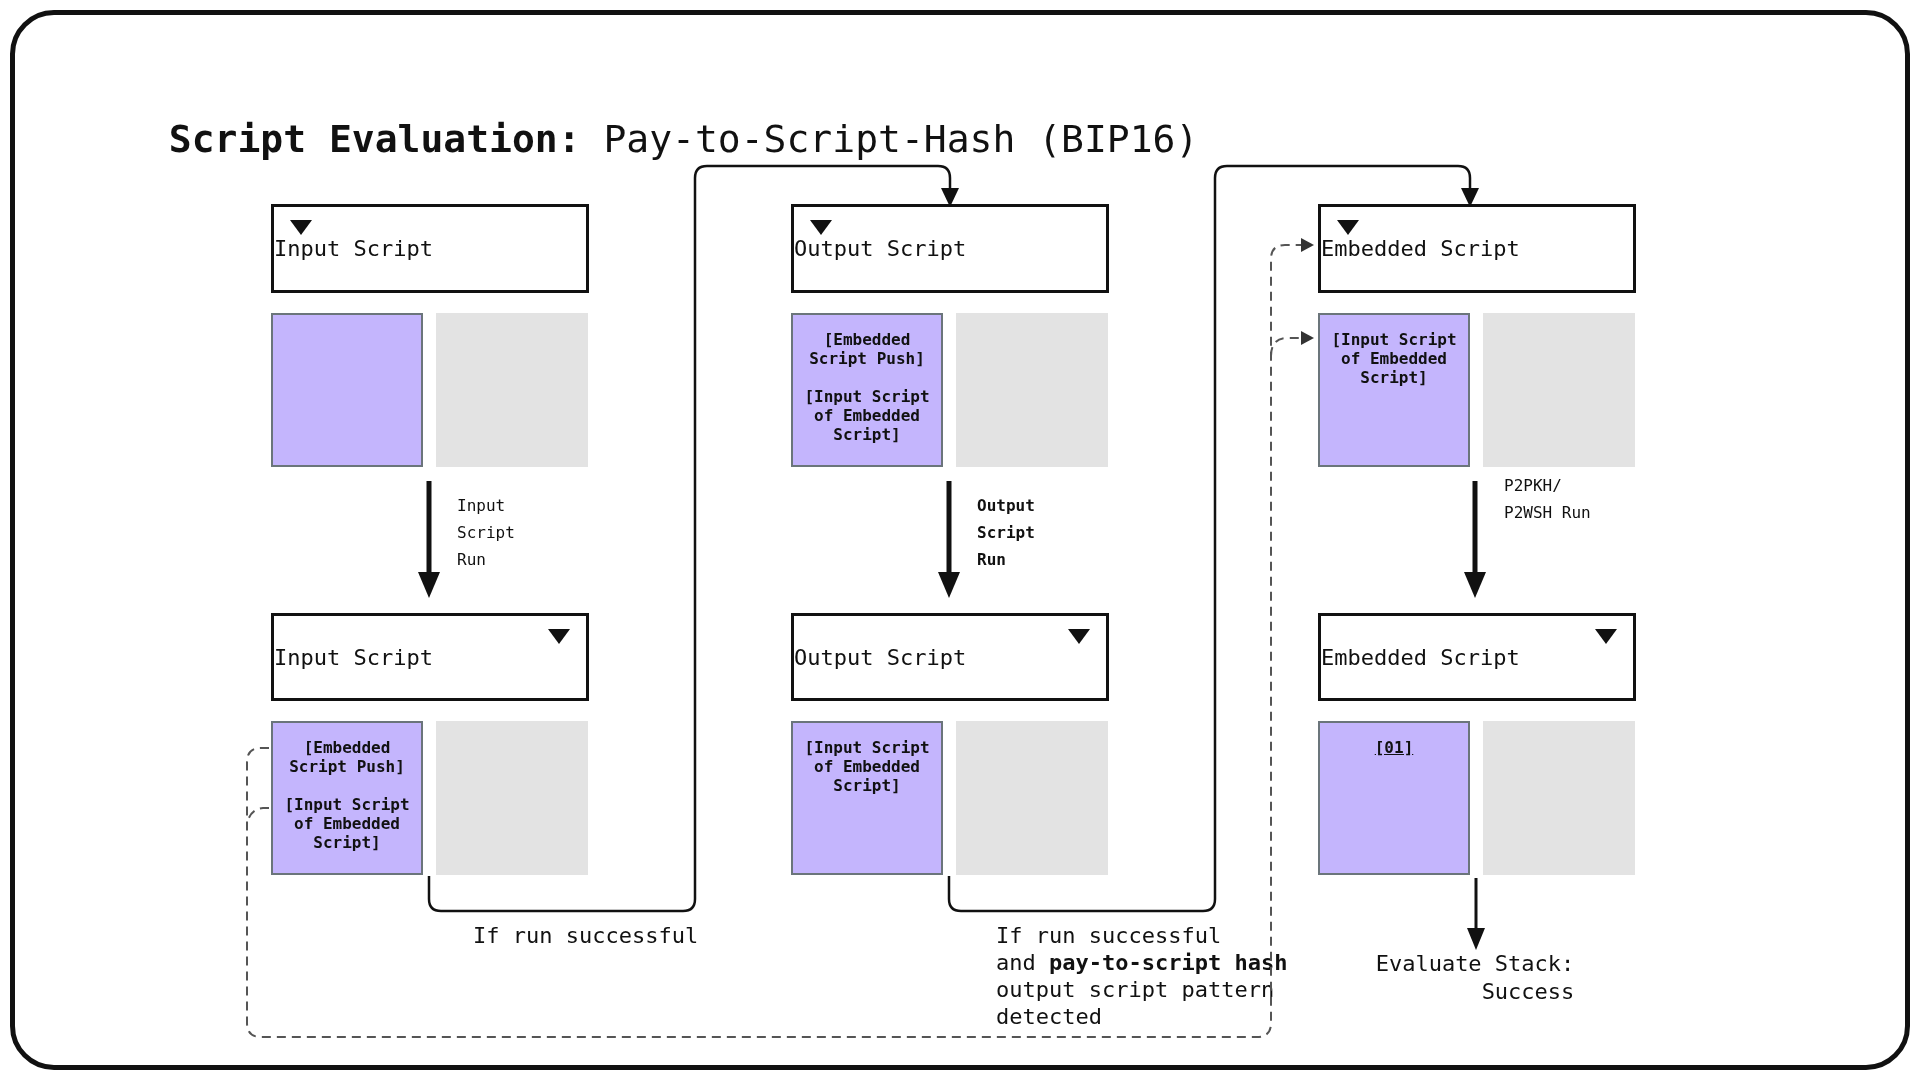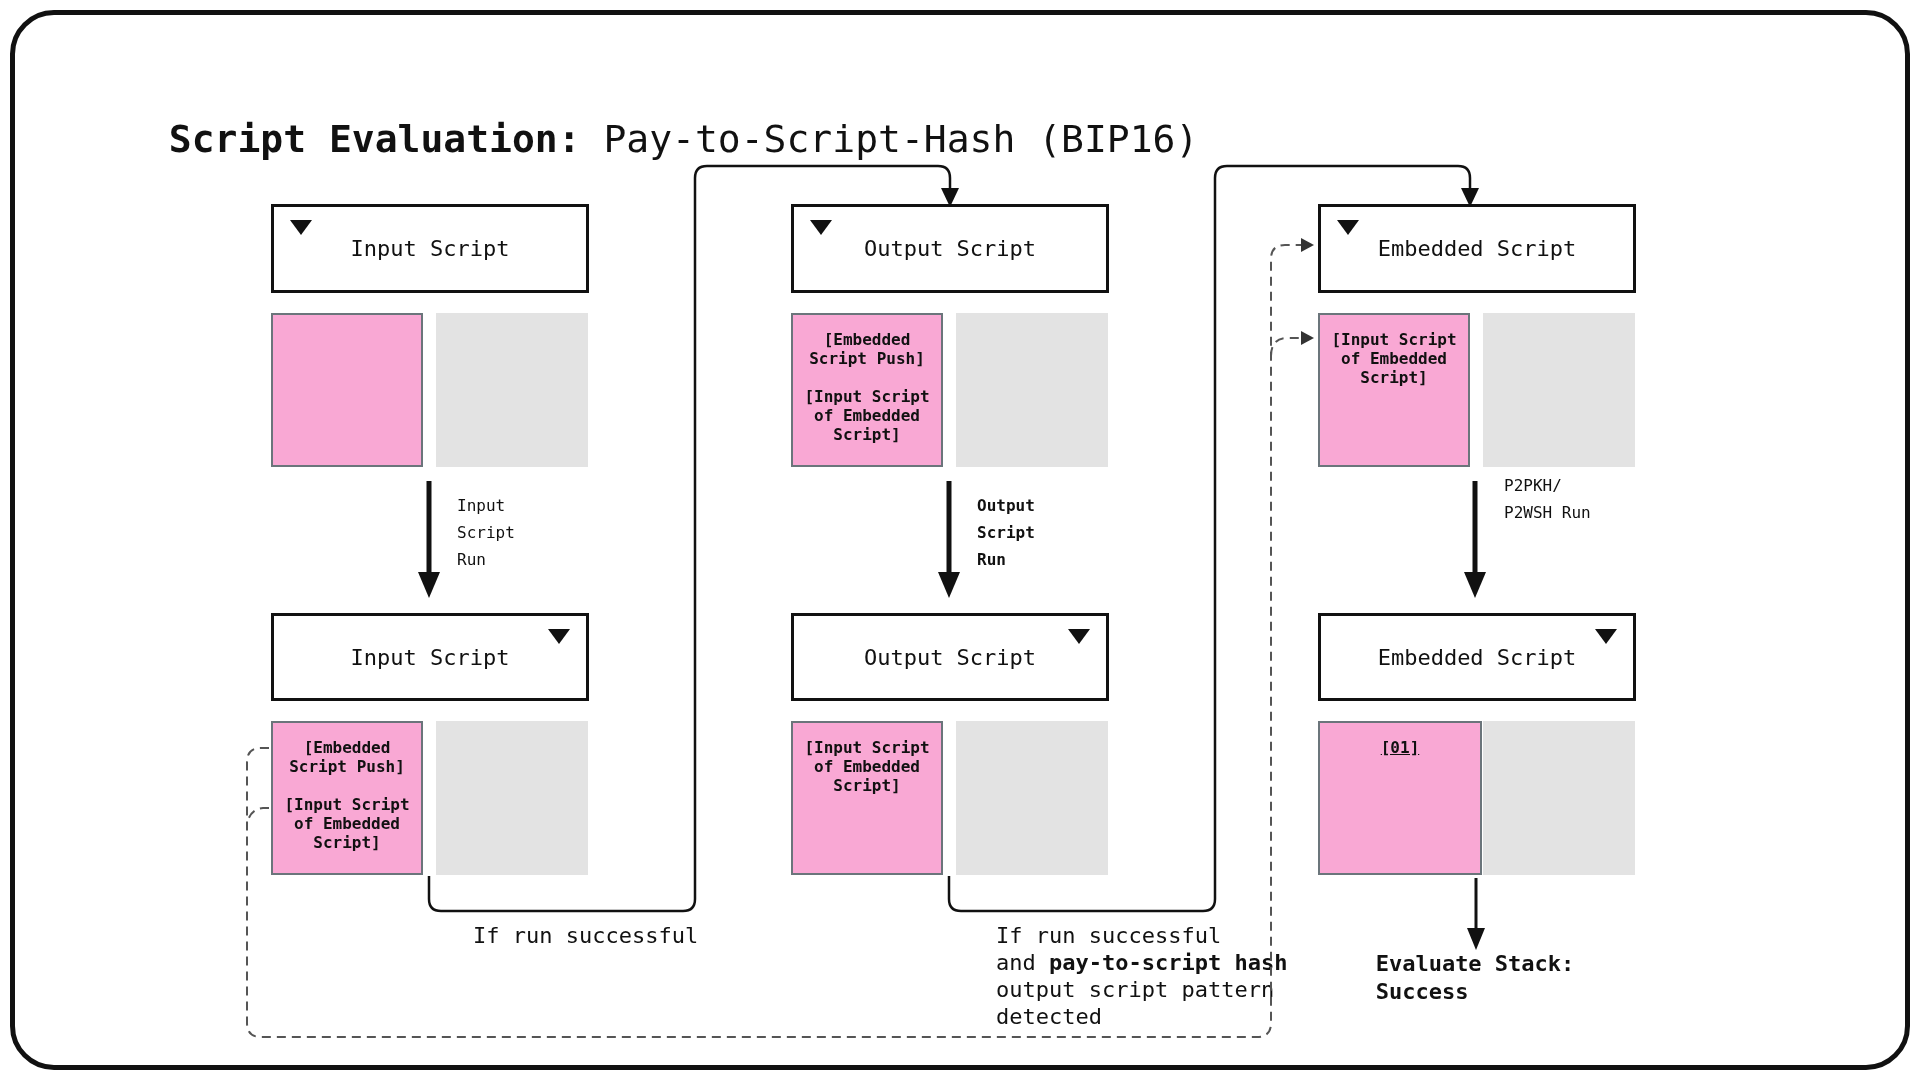--- a/index.html
+++ b/index.html
@@ -2,36 +2,36 @@
 <html><head>
 <meta charset="utf-8">
 <style>
   html,body{margin:0;padding:0;background:#ffffff;}
   body{width:1920px;height:1080px;position:relative;overflow:hidden;
        font-family:"DejaVu Sans Mono","Liberation Mono",monospace;color:#111;}
   .frame{position:absolute;inset:10px;border:5px solid #111;border-radius:44px;}
   .title{position:absolute;left:123px;top:70px;font-size:38px;line-height:46px;white-space:pre;}
   .title .t-bold{font-weight:bold;}
   .label-box{position:absolute;background:#fff;border:3px solid #111;
-             display:flex;align-items:center;justify-content:center;font-size:22px;}
+             display:flex;align-items:center;font-size:22px;}
   .marker{position:absolute;width:0;height:0;top:13px;
           border-left:11px solid transparent;border-right:11px solid transparent;
           border-top:15px solid #111;}
   .marker.top-left{left:16px;}
   .marker.top-right{right:16px;}
-  .stack-blue{position:absolute;background:#f9a8d4;border:2px solid #6b757b;
+  .stack-blue{position:absolute;background:#c4b5fd;border:2px solid #6b757b;
               box-sizing:border-box;padding-top:15px;font-size:16px;font-weight:bold;
               line-height:19px;text-align:center;}
   .stack-line{min-height:19px;}
   .stack-gray{position:absolute;background:#e3e3e3;}
   .run-label{position:absolute;font-size:16px;line-height:27px;white-space:pre;}
   .caption{position:absolute;font-size:22px;line-height:27px;white-space:pre;margin-left:48px;}
   .caption .c-bold{font-weight:bold;}
-  .result{position:absolute;font-size:22px;line-height:28px;text-align:left;
-          transform:translateX(-50%);white-space:pre;font-weight:bold;}
+  .result{position:absolute;font-size:22px;line-height:28px;text-align:right;
+          transform:translateX(-50%);white-space:pre;}
   svg.overlay{position:absolute;left:0;top:0;pointer-events:none;}
 </style>
 </head>
 <body>
 
 <div class="frame"></div>
 
 <div class="title">
   <span class="t-bold">Script Evaluation:</span><span> </span><span>Pay-to-Script-Hash (BIP16)</span>
 </div>
@@ -90,21 +90,21 @@
     <div class="stack-blue" style="left: 1318px; top: 313px; width: 152px; height: 154px;">
       <div class="stack-line">[Input Script</div>
       <div class="stack-line">of Embedded</div>
       <div class="stack-line">Script]</div>
     </div>
     <div class="stack-gray" style="left: 1483px; top: 313px; width: 152px; height: 154px;"></div>
     <div class="label-box" style="left: 1318px; top: 613px; width: 312px; height: 82px;">
       <div class="marker top-right"></div>
       <span>Embedded Script</span>
     </div>
-    <div class="stack-blue" style="left: 1318px; top: 721px; width: 164px; height: 154px; text-decoration: underline;">
+    <div class="stack-blue" style="left: 1318px; top: 721px; width: 152px; height: 154px; text-decoration: underline;">
       <div class="stack-line">[01]</div>
     </div>
     <div class="stack-gray" style="left: 1483px; top: 721px; width: 152px; height: 154px;"></div>
     <div class="run-label" style="left: 1504px; top: 472px;"><div>P2PKH/</div><div>P2WSH Run</div></div>
     <div class="result" style="left: 1475px; top: 950px;"><div>Evaluate Stack:</div><div>Success</div></div>
   </div>
 
 <svg class="overlay" width="1920" height="1080" viewBox="0 0 1920 1080">
 
   <path d="M 429 876 V 899 Q 429 911 441 911 H 683 Q 695 911 695 899 V 178 Q 695 166 707 166 H 938 Q 950 166 950 178 V 190" fill="none" stroke="#111" stroke-width="2.5"></path>

